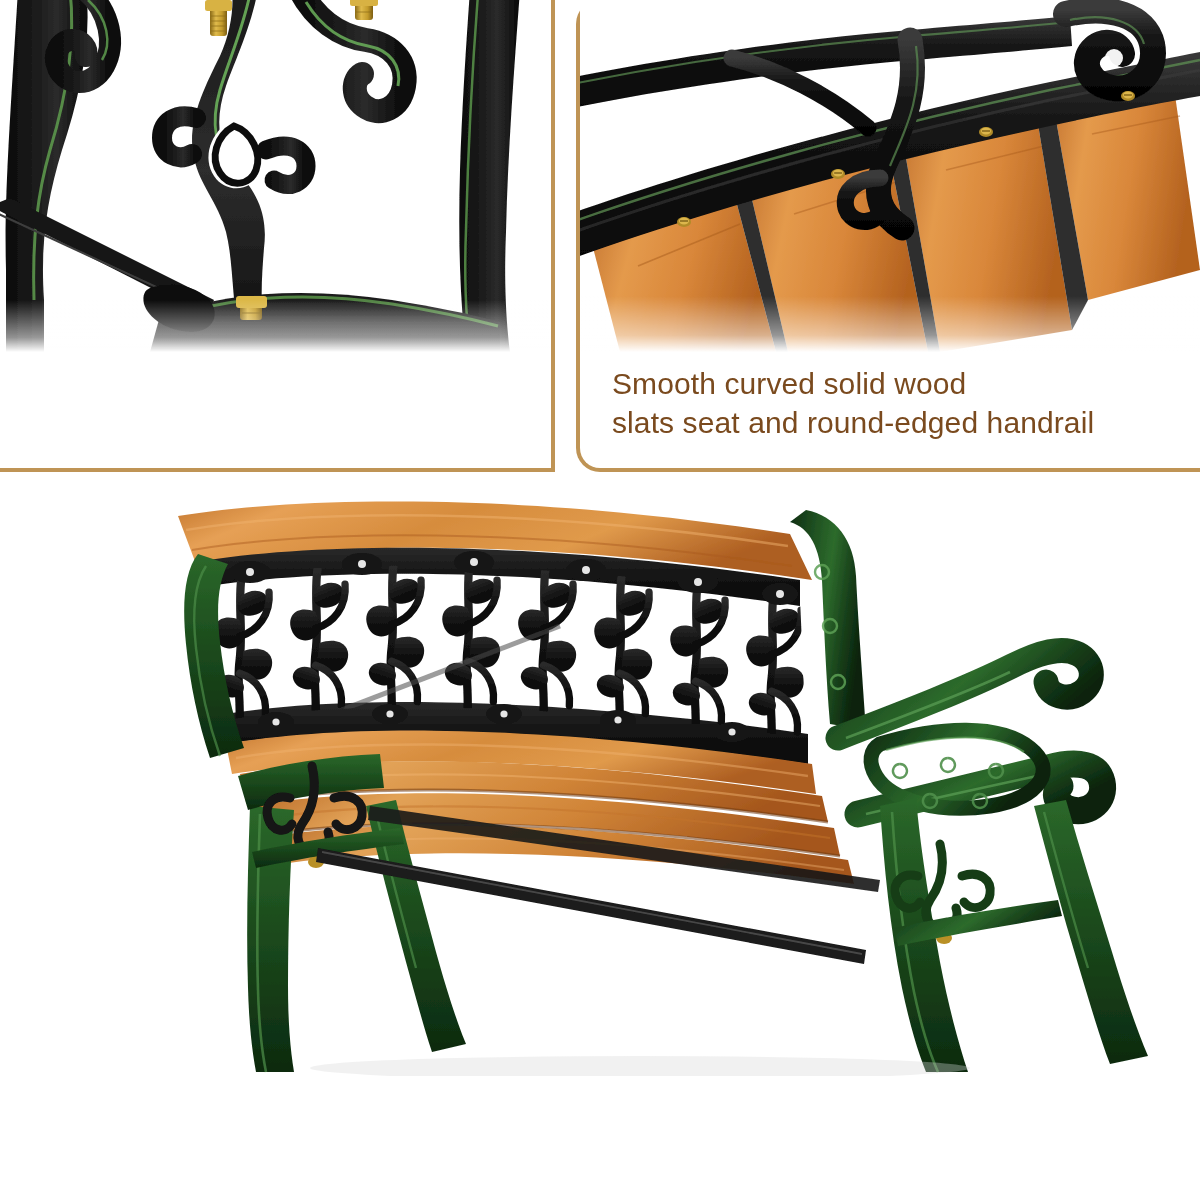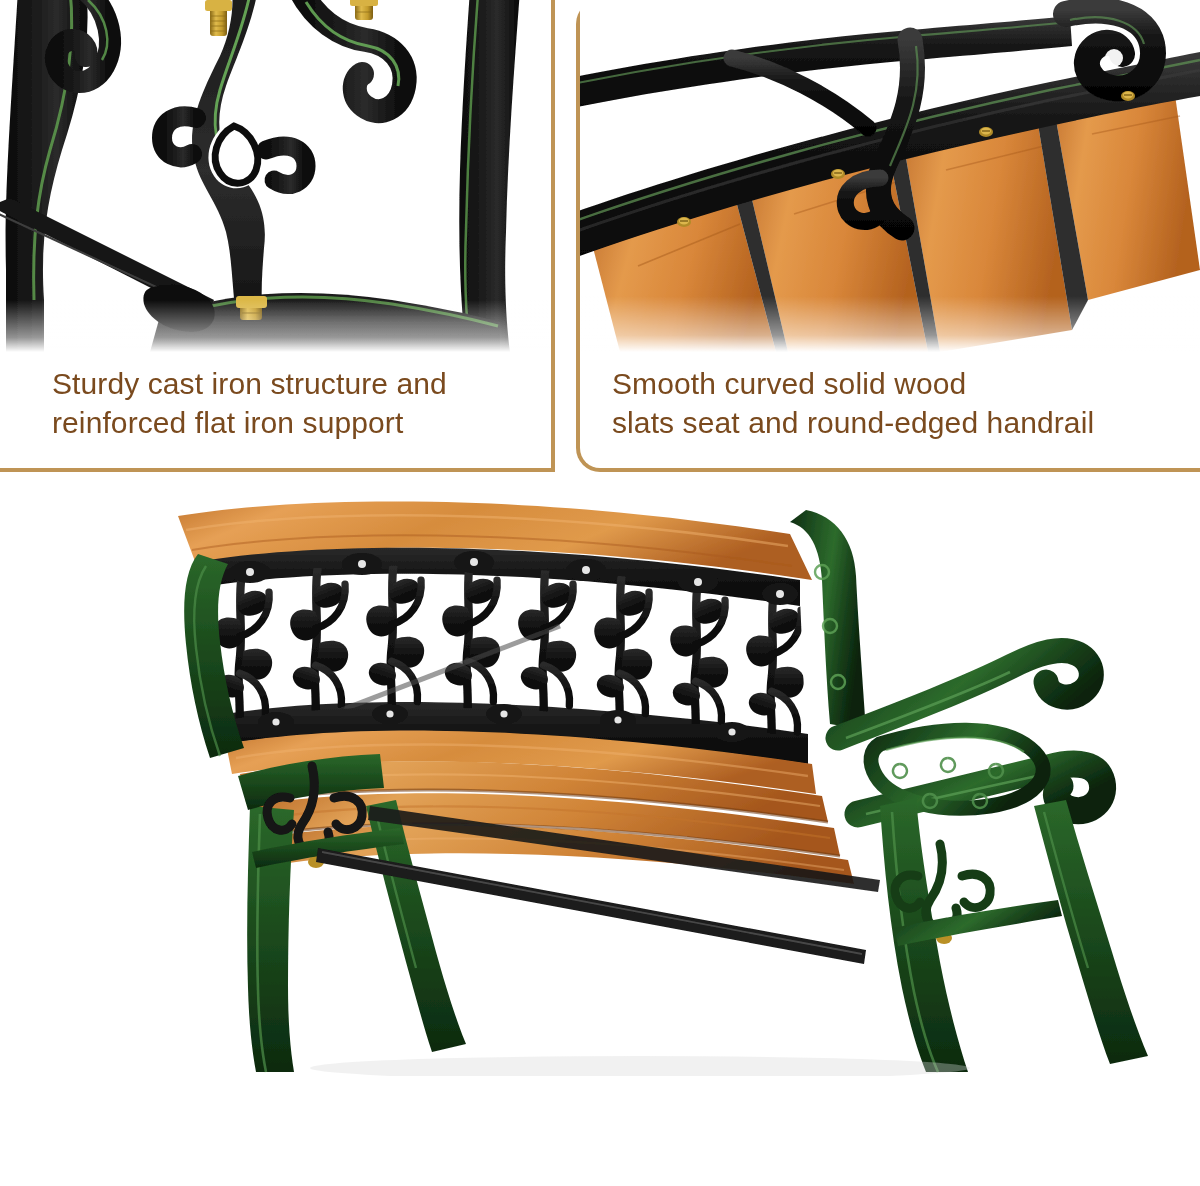--- a/index.html
+++ b/index.html
@@ -201,22 +201,20 @@
         <defs>
           <linearGradient id="fadeA" x1="0" y1="0" x2="0" y2="1">
             <stop offset="0" stop-color="#ffffff" stop-opacity="0"></stop>
             <stop offset="0.72" stop-color="#ffffff" stop-opacity="0.55"></stop>
             <stop offset="1" stop-color="#ffffff" stop-opacity="1"></stop>
           </linearGradient>
         </defs>
       </svg>
     </div>
 
-    <div class="caption" id="caption-left">Sturdy cast iron structure and
-reinforced flat iron support</div>
   </div>
 
   <div class="feature-panel" id="panel-right">
 
     <div class="panel-photo">
       <svg width="620" height="352" viewBox="0 0 620 352" xmlns="http://www.w3.org/2000/svg" aria-hidden="true">
         <defs>
           <linearGradient id="ironC" x1="0" y1="0" x2="0" y2="1">
             <stop offset="0" stop-color="#3a3a3a"></stop>
             <stop offset="0.35" stop-color="#141414"></stop>

